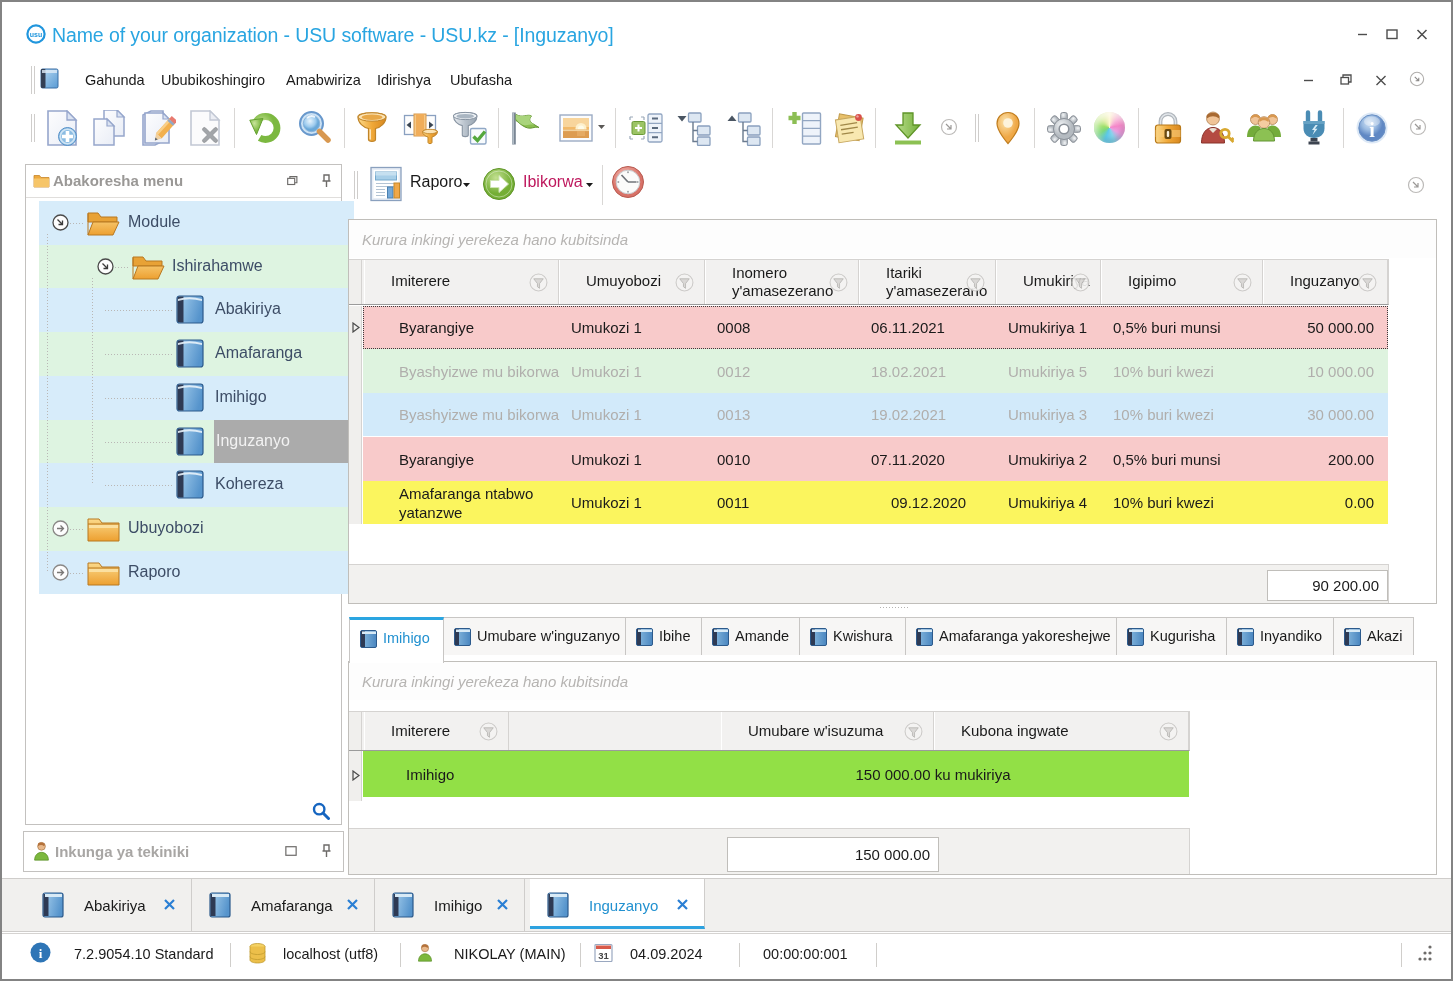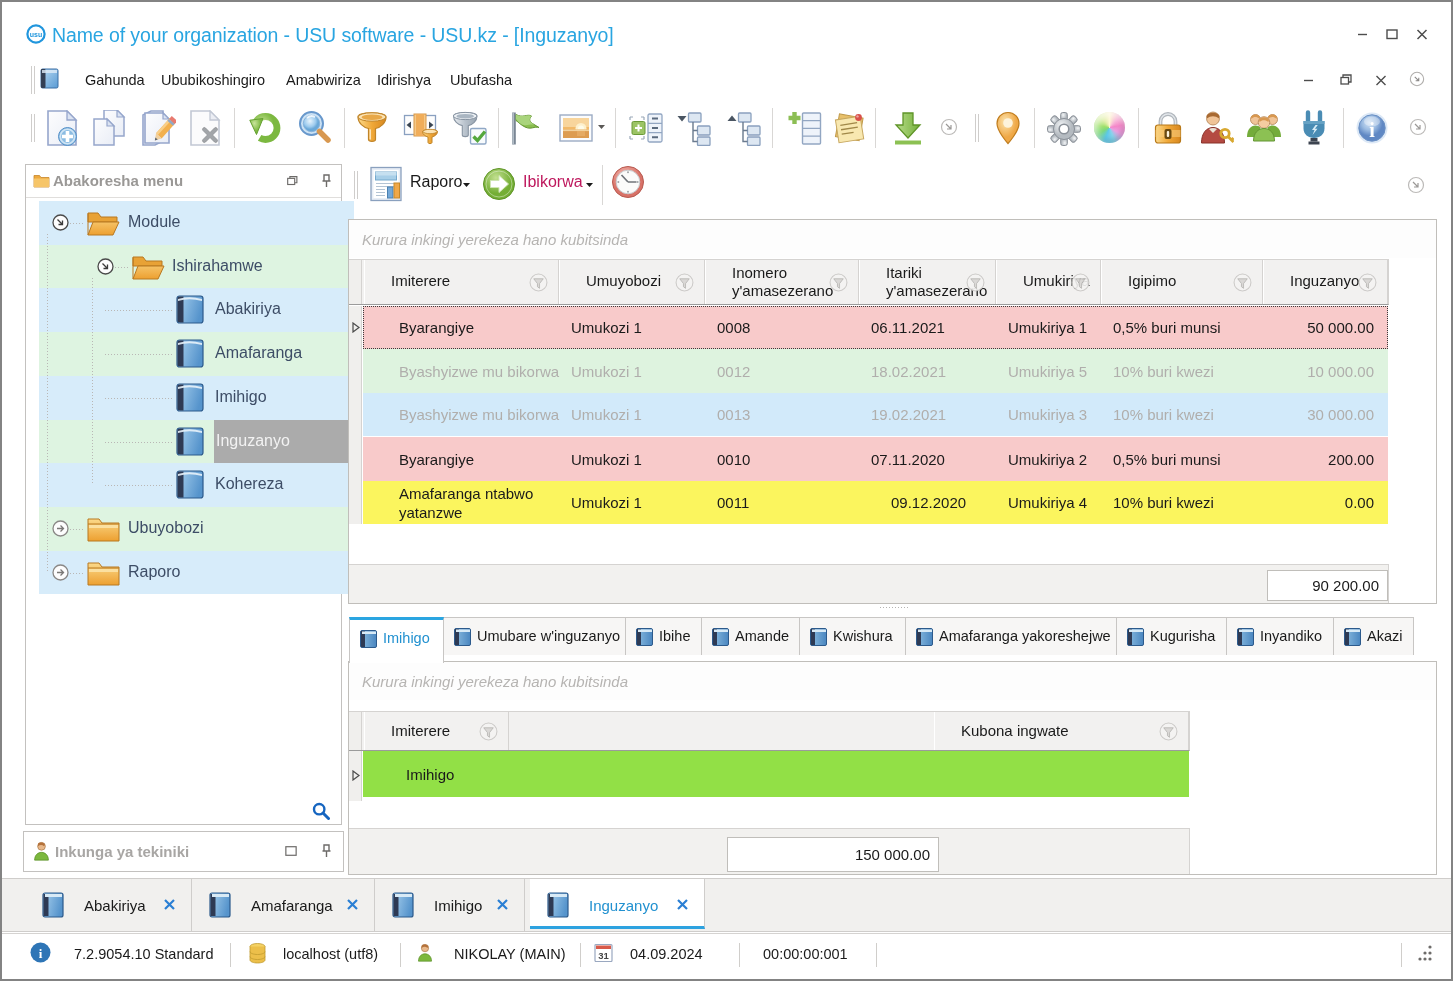--- a/index.html
+++ b/index.html
@@ -607,35 +607,42 @@
       <span>Kurura inkingi yerekeza hano kubitsinda</span>
     </div>
   <div class="hdrrow" id="g2hdr" style="top:49px;height:40px;width:841px">
       <div class="indcol"></div>
       <div class="hcell" style="left:15px;width:145px">
         <div class="lab" style="top:10px;left:2px">Imiterere</div>
         <svg class="hfilter" viewBox="0 0 18 18">
           <use href="#hfunnel"></use>
         </svg>
       </div>
+      <div class="hcell" style="left:372px;width:213px">
+        <div class="lab" style="top:10px;left:2px">Umubare w'isuzuma</div>
+        <svg class="hfilter" viewBox="0 0 18 18">
+          <use href="#hfunnel"></use>
+        </svg>
+      </div>
       <div class="hcell" style="left:585px;width:255px">
         <div class="lab" style="top:10px;left:2px">Kubona ingwate</div>
         <svg class="hfilter" viewBox="0 0 18 18">
           <use href="#hfunnel"></use>
         </svg>
       </div>
     </div>
   <div id="g2body" style="position:absolute;left:0;top:89px;right:0;height:50px">
       <div class="indcol" style="height:50px">
         <svg style="position:absolute;left:3px;top:19px" width="8" height="11" viewBox="0 0 8 11">
           <path d="M1 1 v9 l6 -4.5 z" fill="none" stroke="#4a4a4a" stroke-width="1.2"></path>
         </svg>
       </div>
       <div class="grow" style="left:14px;top:0;width:826px;height:46px;background:#92e046">
         <div class="gcell" style="left:30px;width:200px">Imihigo</div>
+        <div class="gcell" style="left:320px;width:500px;justify-content:center">150 000.00 ku mukiriya</div>
       </div>
     </div>
   <div class="footerbar" style="top:166px;height:46px;width:841px;border-right:1px solid #d5d3d1">
     <div class="sumbox" style="left:378px;top:8px;width:212px;height:35px">150 000.00</div>
   </div>
 </div>
 
 <div id="mditabs">
     <div class="mtab" style="left:23px;width:167px">
       <svg class="bk" style="left:17px" viewBox="0 0 22 26">

